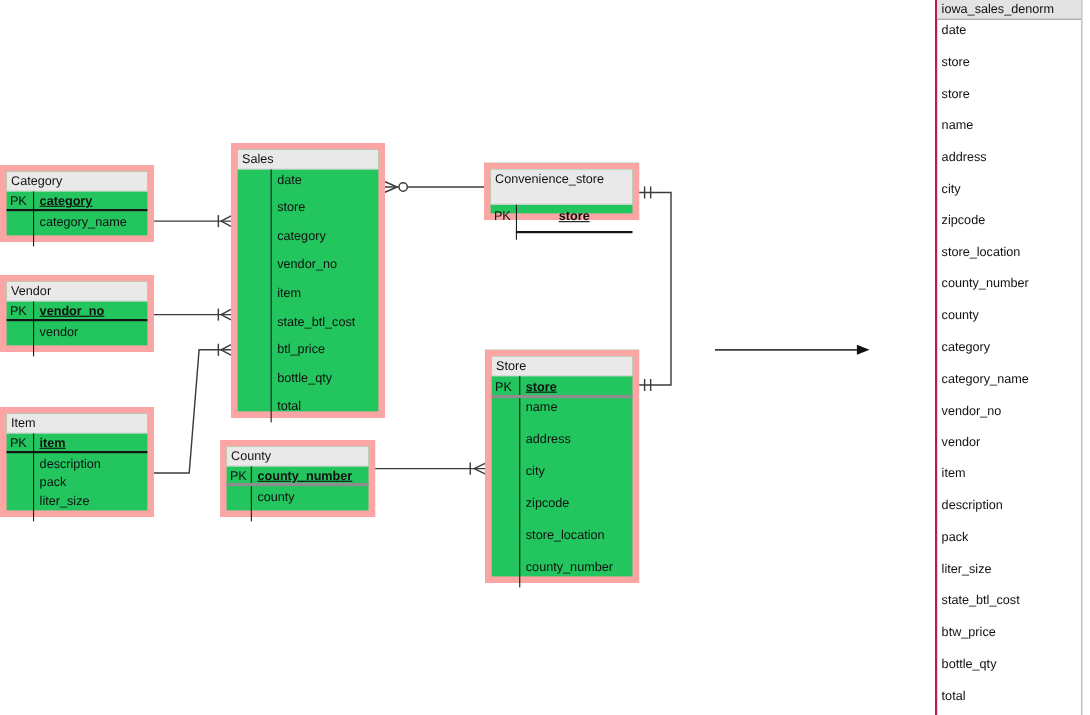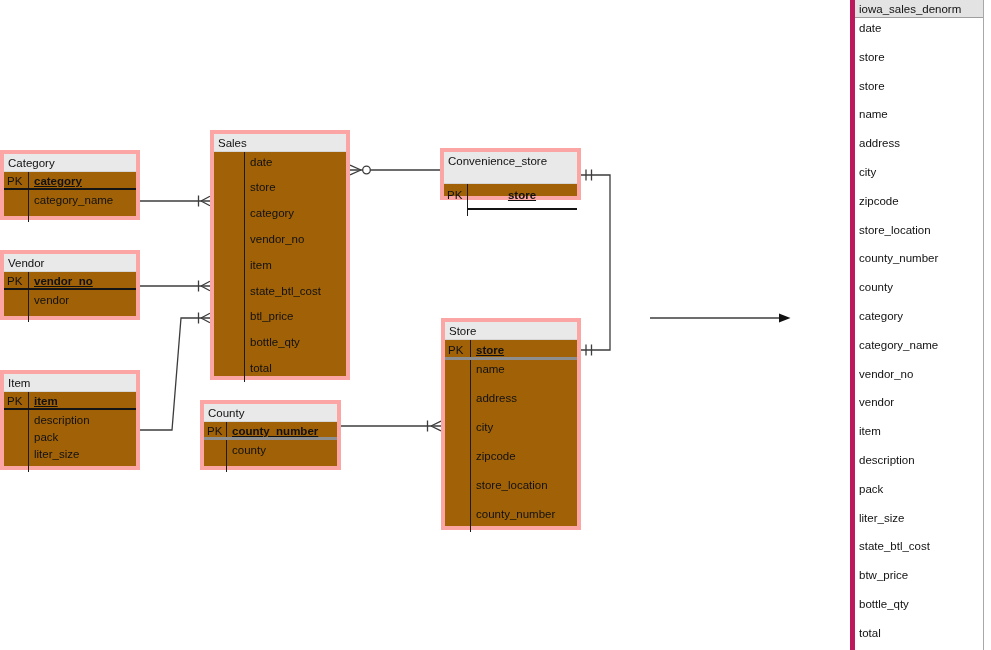--- a/index.html
+++ b/index.html
@@ -2,40 +2,40 @@
 <html><head>
 <meta charset="utf-8">
 <style>
   html,body { margin:0; padding:0; background:#ffffff; }
   #canvas {
     position:relative; width:991px; height:650px; overflow:hidden;
     background:#ffffff; font-family:"Liberation Sans", sans-serif; color:#111111;
   }
   #connector-layer { position:absolute; left:0; top:0; }
   .entity {
-    position:absolute; background:#a16207; border:4px solid #fca5a5;
+    position:absolute; background:#22c55e; border:6px solid #fca5a5;
     box-sizing:border-box;
   }
   .entity-title {
     background:#e9e9e9; border-bottom:1px solid #d6d6d6; box-sizing:border-box;
     font-size:11.5px; line-height:15px; padding:2px 0 0 4px;
     white-space:nowrap; overflow:hidden;
   }
   .entity-body { position:relative; width:100%; }
   .v-divider { position:absolute; top:0; bottom:0; width:1px; background:#1c1c1c; }
   .pk-label { position:absolute; font-size:11.5px; white-space:nowrap; }
   .pk-field {
     position:absolute; font-size:11.5px; font-weight:bold;
     text-decoration:underline; white-space:nowrap;
   }
   .pk-divider-line { position:absolute; }
   .field { position:absolute; font-size:11.5px; white-space:nowrap; }
   .denorm-panel {
     position:absolute; left:850px; top:0; width:134px; height:650px;
-    border-left:5px solid #be185d; border-right:1px solid #a8a8a8;
+    border-left:2px solid #be185d; border-right:1px solid #a8a8a8;
     box-sizing:border-box; background:#ffffff;
   }
   .denorm-header {
     height:18px; background:#e3e3e3; border-bottom:1px solid #9e9e9e;
     box-sizing:border-box; font-size:11.5px; line-height:15px; padding:2px 0 0 4px;
     white-space:nowrap; overflow:hidden;
   }
   #denorm-rows { position:relative; height:632px; }
   .denorm-field { position:absolute; left:4px; font-size:11.5px; white-space:nowrap; }
 </style>

